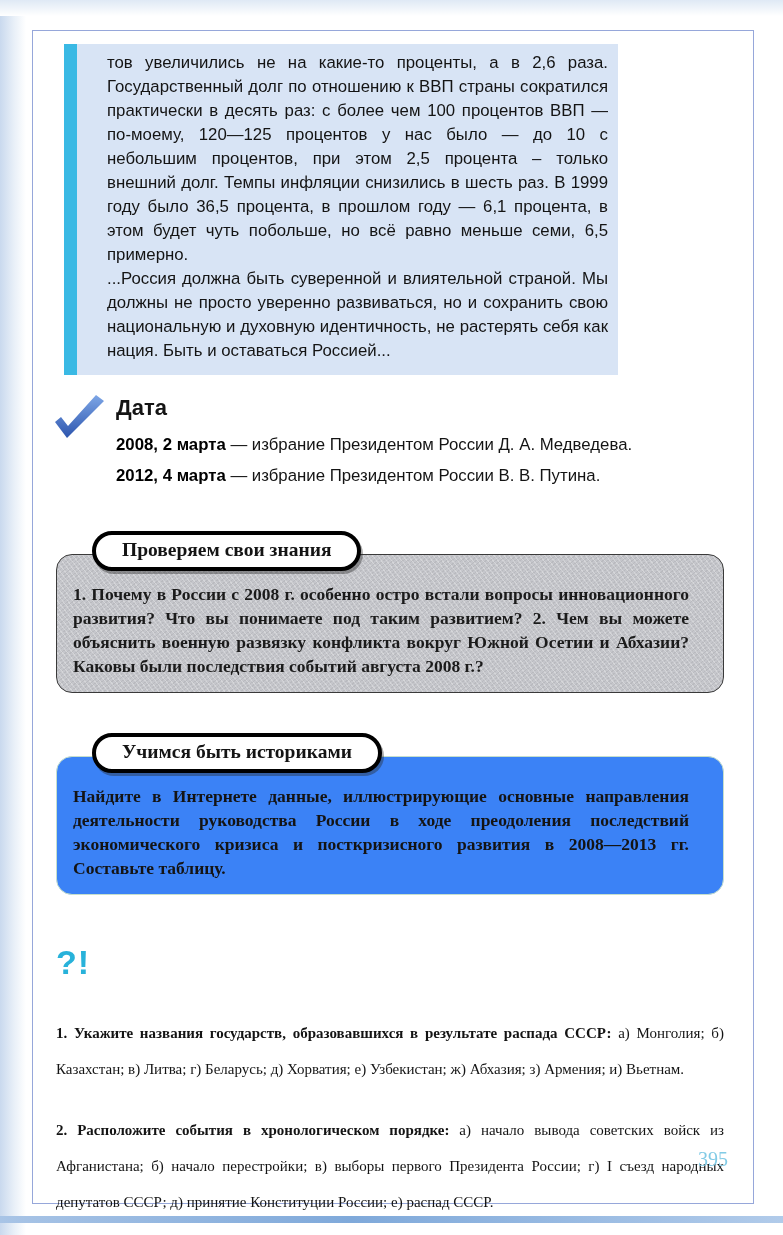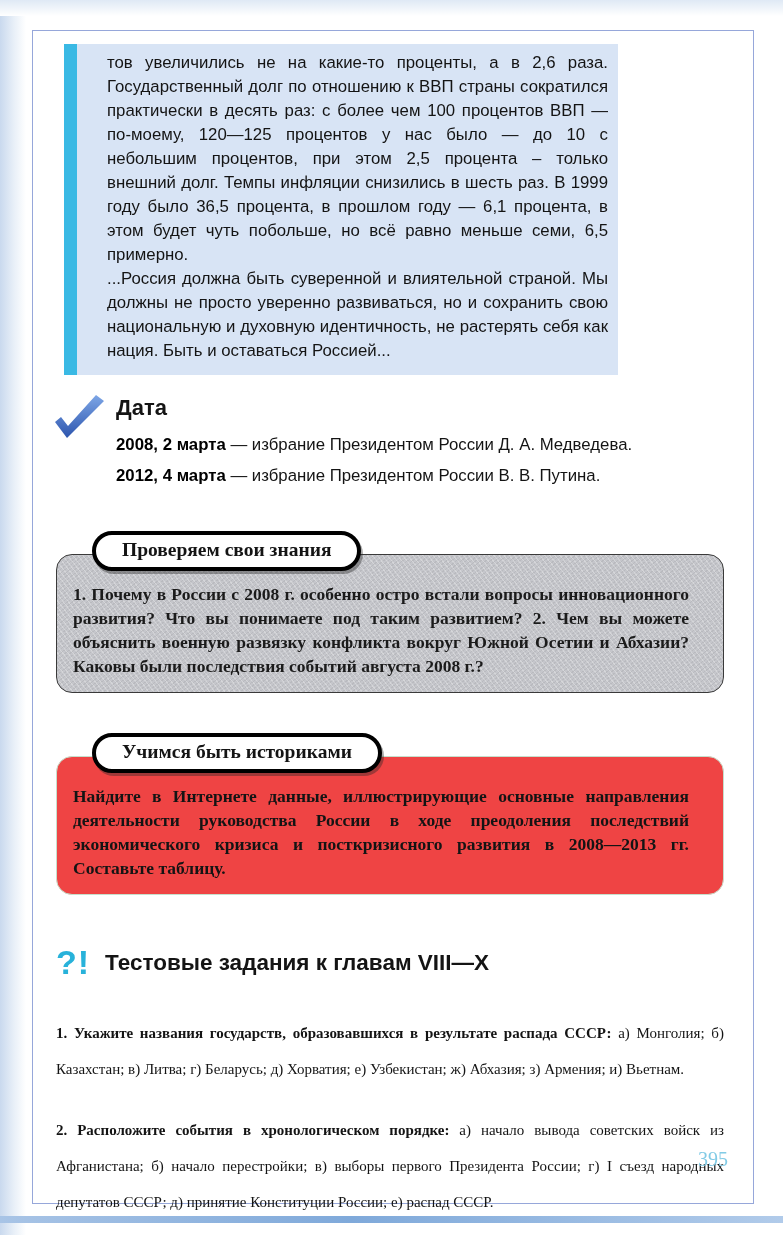--- a/index.html
+++ b/index.html
@@ -68,21 +68,21 @@
   }
   .box-gray {
     background-color:#c5c6cb;
     background-image:
       repeating-linear-gradient(52deg, rgba(255,255,255,.28) 0 1px, rgba(0,0,0,0) 1px 4px),
       repeating-linear-gradient(-38deg, rgba(0,0,0,.06) 0 1px, rgba(0,0,0,0) 1px 3px);
     border:1.5px solid #3a3a3a;
     color:#1b1b1b;
   }
   .box-green {
-    background:#ef4444;
+    background:#3b82f6;
     border:1px solid #c6dfcc;
   }
 
   
   .test-heading { display:flex; align-items:flex-start; gap:15px; margin-top:52px; }
   .qbang {
     color:#28b2da; font-family:"Liberation Sans", sans-serif;
     font-weight:bold; font-size:34px; line-height:30px; letter-spacing:1px;
   }
   .test-title {
@@ -138,21 +138,20 @@
     <div class="box box-gray">1. Почему в России с 2008 г. особенно остро встали вопросы инновационного развития? Что вы понимаете под таким развитием? 2. Чем вы можете объяснить военную развязку конфликта вокруг Южной Осетии и Абхазии? Каковы были последствия событий августа 2008 г.?</div>
   </div>
 
   <div class="learn-section">
     <div class="capsule">Учимся быть историками</div>
     <div class="box box-green">Найдите в Интернете данные, иллюстрирующие основные направления деятельности руководства России в ходе преодоления последствий экономического кризиса и посткризисного развития в 2008—2013 гг. Составьте таблицу.</div>
   </div>
 
   <div class="test-heading">
     <span class="qbang">?!</span>
-    <span class="test-title">Тестовые задания к главам VIII—X</span>
   </div>
 
   <p class="question"><span class="stem">1. Укажите названия государств, образовавшихся в результате распада СССР:</span><span> а) Монголия; б) Казахстан; в) Литва; г) Беларусь; д) Хорватия; е) Узбекистан; ж) Абхазия; з) Армения; и) Вьетнам.</span></p>
 
   <p class="question"><span class="stem">2. Расположите события в хронологическом порядке:</span><span> а) начало вывода советских войск из Афганистана; б) начало перестройки; в) выборы первого Президента России; г) I съезд народных депутатов СССР; д) принятие Конституции России; е) распад СССР.</span></p>
 
 </div>
 
 <div class="page-num">395</div>
 

